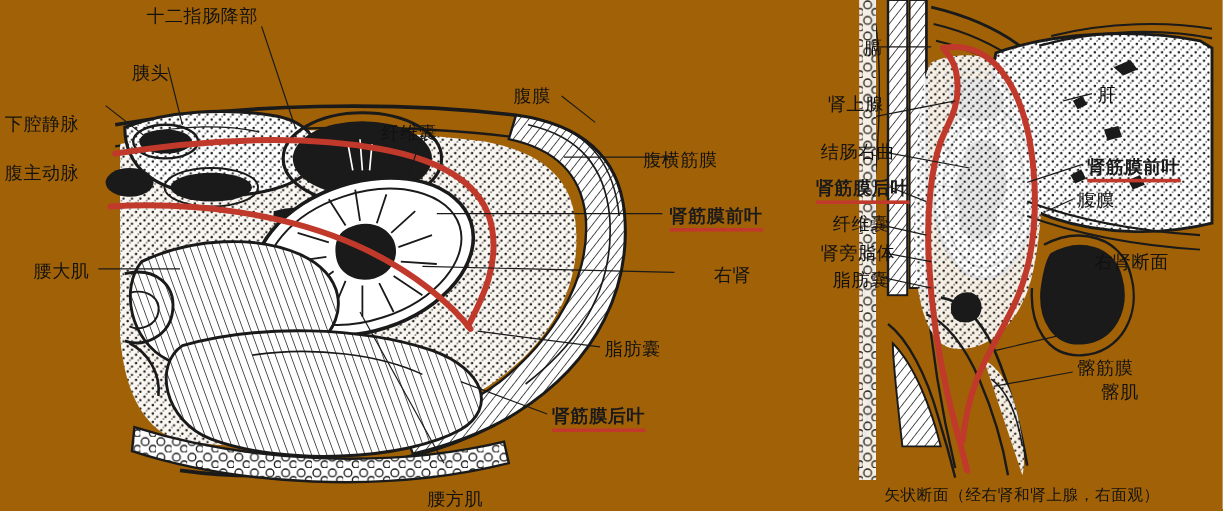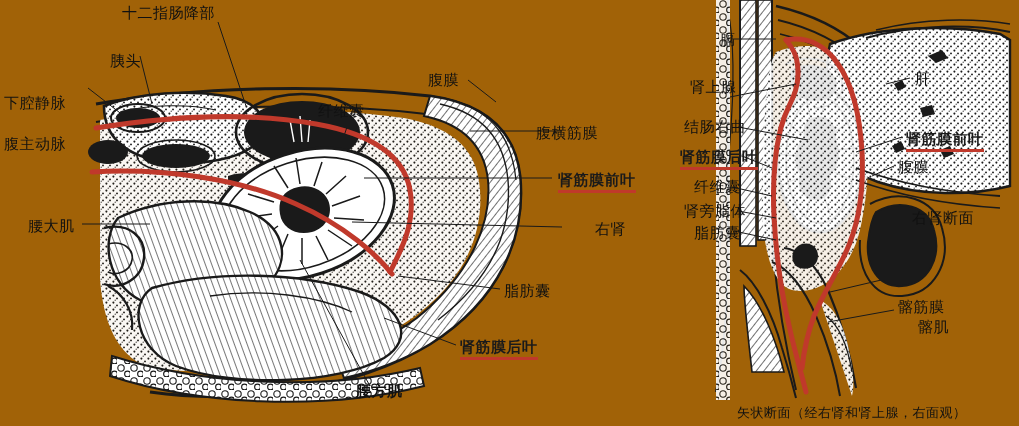--- a/index.html
+++ b/index.html
@@ -160,21 +160,21 @@
         <div class="lbl" style="left: 4px; top: 96px;">下腔静脉</div>
         <div class="lbl" style="left: 4px; top: 137px;">腹主动脉</div>
         <div class="lbl" style="left: 318px; top: 104px;">纤维囊</div>
         <div class="lbl" style="left: 428px; top: 73px;">腹膜</div>
         <div class="lbl" style="left: 536px; top: 126px; text-align: center;">腹横筋膜</div>
         <div class="lbl key" style="left: 558px; top: 173px;">肾筋膜前叶</div>
         <div class="lbl" style="left: 595px; top: 222px;">右肾</div>
         <div class="lbl" style="left: 504px; top: 284px;">脂肪囊</div>
         <div class="lbl key" style="left: 460px; top: 340px;">肾筋膜后叶</div>
         <div class="lbl" style="left: 28px; top: 219px;">腰大肌</div>
-        <div class="lbl" style="left: 356px; top: 384px; font-weight: bold;">腰方肌</div>
+        <div class="lbl" style="left: 356px; top: 409px;">腰方肌</div>
       </div>
   </div>
 
   <div class="fig" id="fig-right">
 
     <svg width="339" height="426" viewBox="0 0 339 426">
       <g>
         <rect x="60" y="0" width="16" height="246" fill="url(#hatch)" stroke="#1a1a1a" stroke-width="1.6"></rect>
         <rect x="78" y="0" width="14" height="240" fill="url(#hatch)" stroke="#1a1a1a" stroke-width="1.6"></rect>
         <path d="M 48 0 L 48 250 C 48 300 44 350 36 392" fill="none" stroke="#1a1a1a" stroke-width="2"></path>

